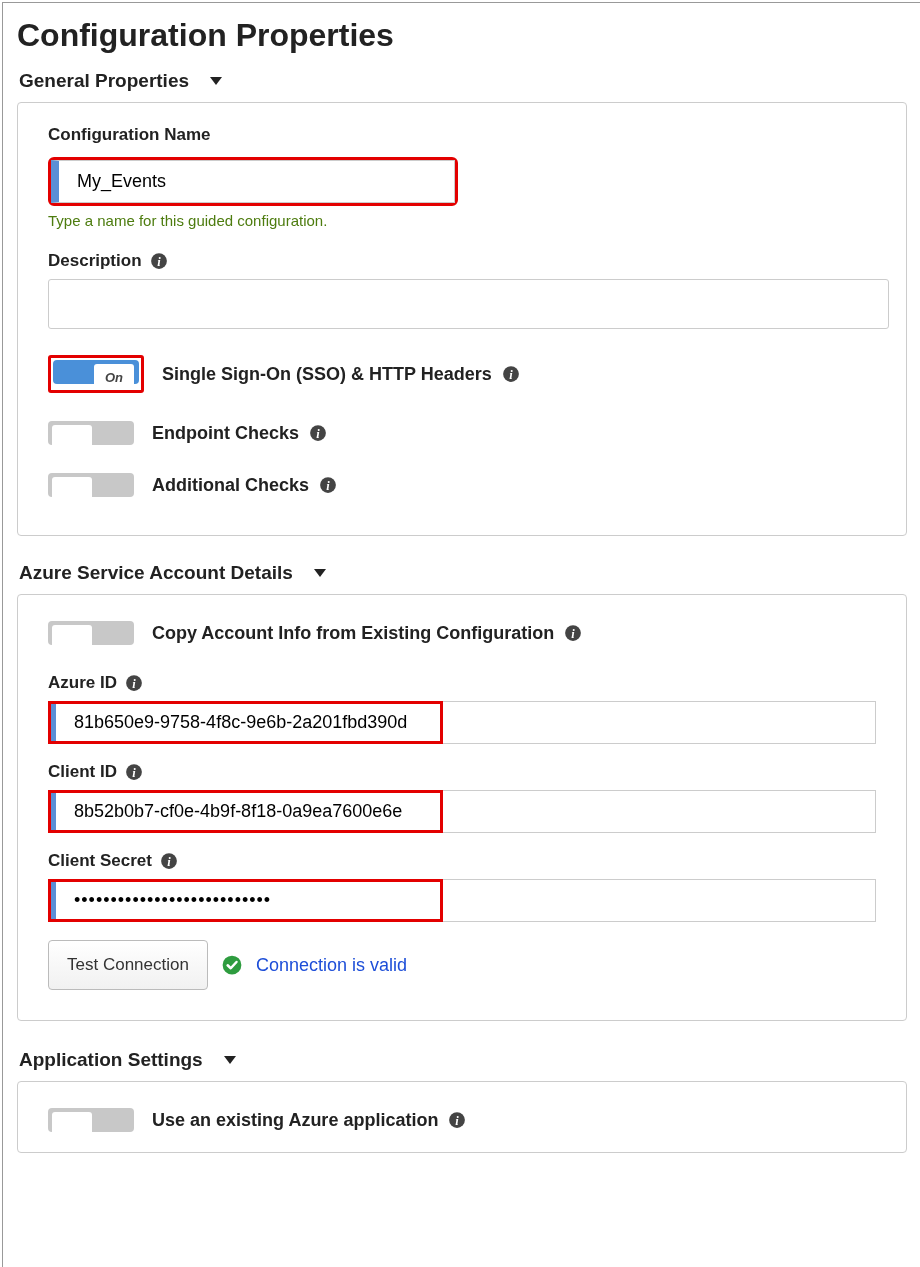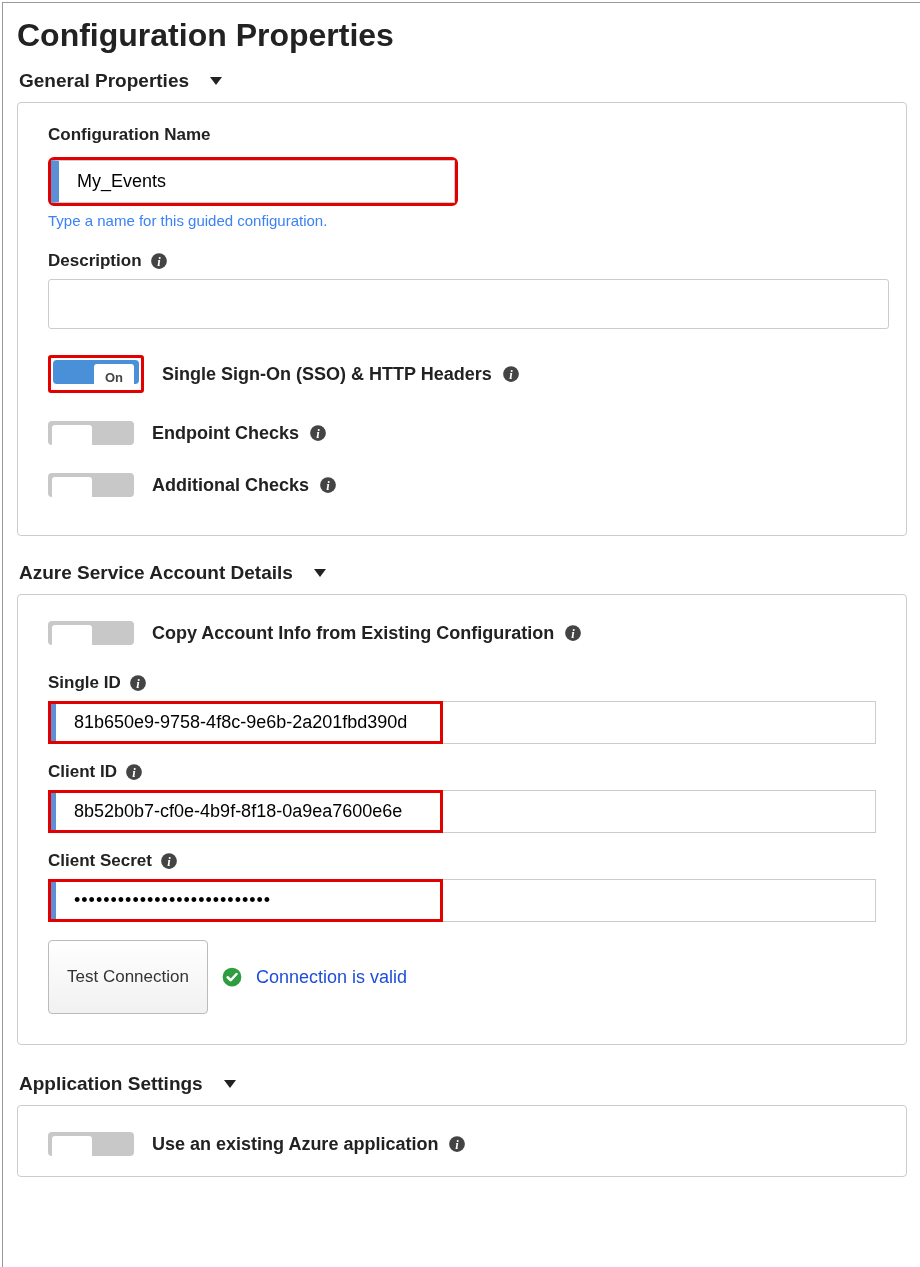--- a/index.html
+++ b/index.html
@@ -72,21 +72,21 @@
       width: 100%;
       font-size: 18px;
       padding: 10px 12px 10px 18px;
       border: 1px solid #ccc;
       border-left: 8px solid #5b8fd6;
       outline: none;
       font-family: Arial, Helvetica, sans-serif;
     }
     .helper-text {
       font-size: 15px;
-      color: #3b82f6;
+      color: #4d7c0f;
       margin-top: 6px;
     }
     .field-block { margin-bottom: 22px; }
     .field-block-sm { margin-bottom: 18px; }
     .textarea-plain {
       width: 100%;
       height: 50px;
       border: 1px solid #ccc;
       border-radius: 3px;
       font-size: 16px;
@@ -101,20 +101,21 @@
       margin-bottom: 28px;
     }
     .toggle {
       width: 86px;
       height: 24px;
       background: #c8c8c8;
       border-radius: 4px;
       position: relative;
       display: inline-block;
       cursor: pointer;
+      font-style: italic;
     }
     .toggle .knob {
       position: absolute;
       width: 40px;
       height: 26px;
       background: #fff;
       border-radius: 3px;
       top: 4px;
       left: 4px;
     }
@@ -143,21 +144,21 @@
       gap: 10px;
     }
     .info-icon {
       width: 18px;
       height: 18px;
       display: inline-flex;
       flex-shrink: 0;
     }
     .info-icon svg { width: 100%; height: 100%; }
     .btn {
-      padding: 26px 18px;
+      padding: 14px 18px;
       font-size: 17px;
       border: 1px solid #bbb;
       background: linear-gradient(#fff,#f1f1f1);
       border-radius: 4px;
       cursor: pointer;
       color: #333;
     }
     .conn-row {
       display: flex;
       align-items: center;
@@ -276,21 +277,21 @@
           <svg viewBox="0 0 16 16">
               <circle cx="8" cy="8" r="7" fill="#444"></circle>
               <text x="8" y="12" text-anchor="middle" font-size="11" font-family="Georgia,serif" font-style="italic" fill="#fff" font-weight="bold">i</text>
             </svg>
         </span>
       </span>
     </div>
 
     <div class="field-block-sm">
       <div class="field-label">
-        <span>Single ID</span>
+        <span>Azure ID</span>
         <span class="info-icon">
           <svg viewBox="0 0 16 16">
               <circle cx="8" cy="8" r="7" fill="#444"></circle>
               <text x="8" y="12" text-anchor="middle" font-size="11" font-family="Georgia,serif" font-style="italic" fill="#fff" font-weight="bold">i</text>
             </svg>
         </span>
       </div>
       <div class="text-input-wrapper full">
         <span class="highlighted-inline"></span>
         <input class="text-input" type="text" value="81b650e9-9758-4f8c-9e6b-2a201fbd390d" style="">

